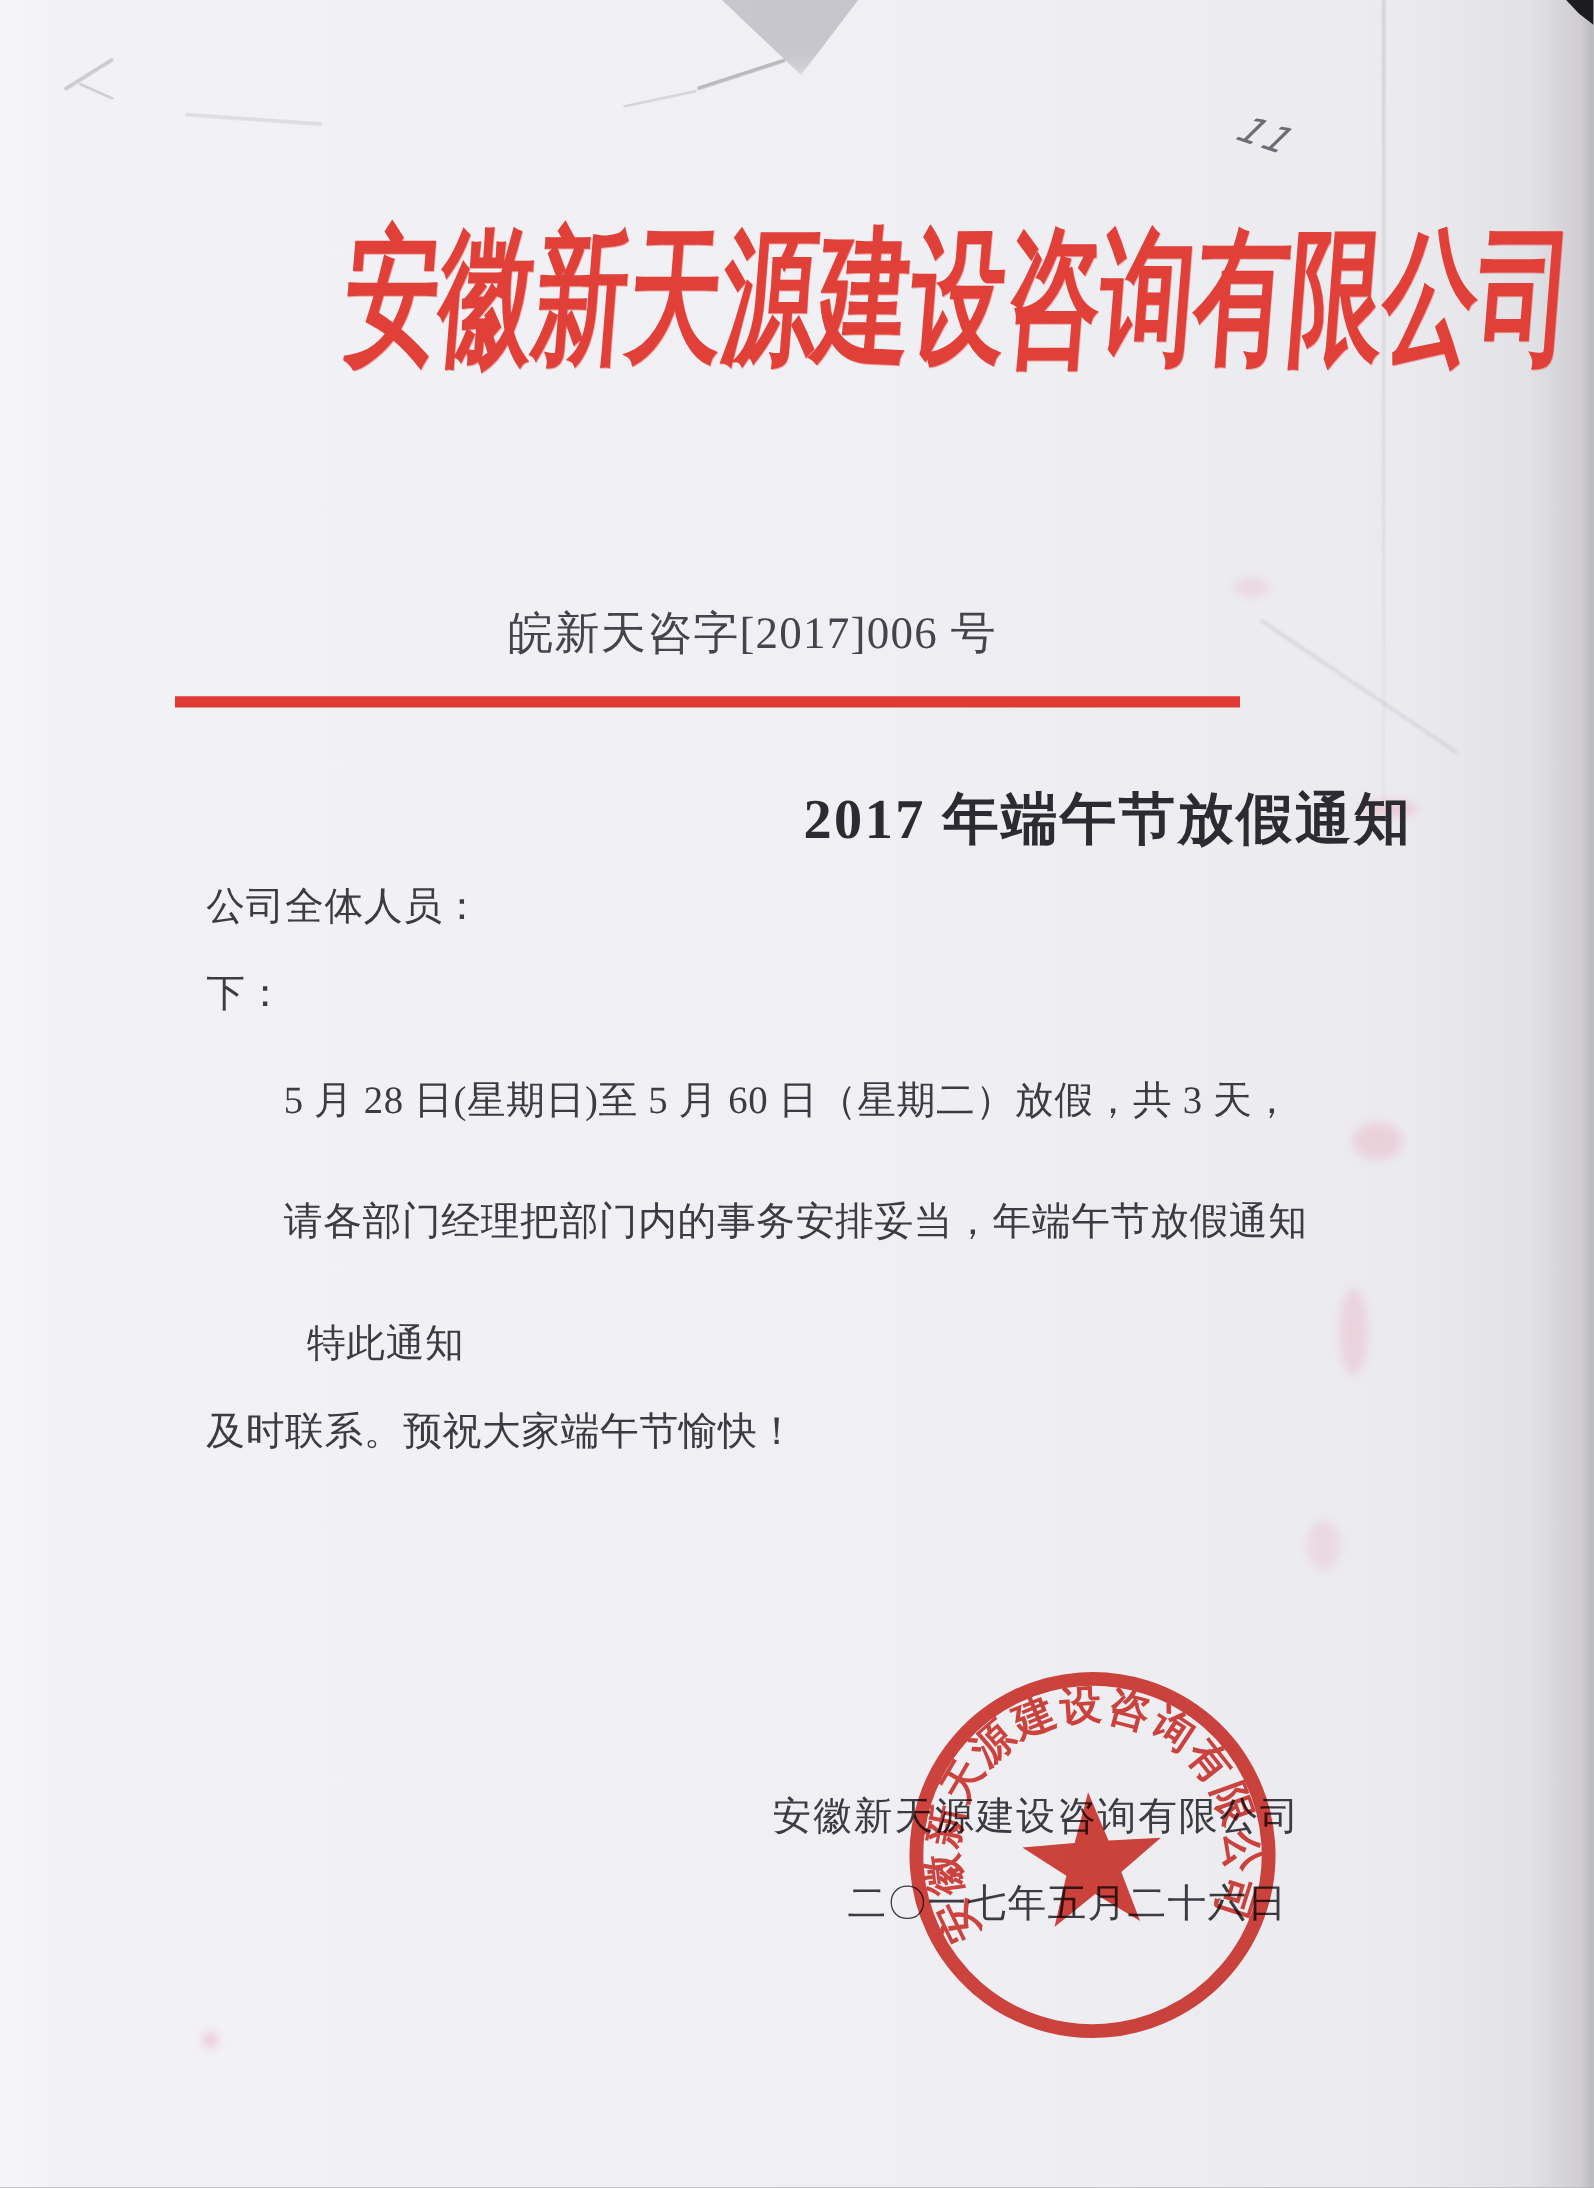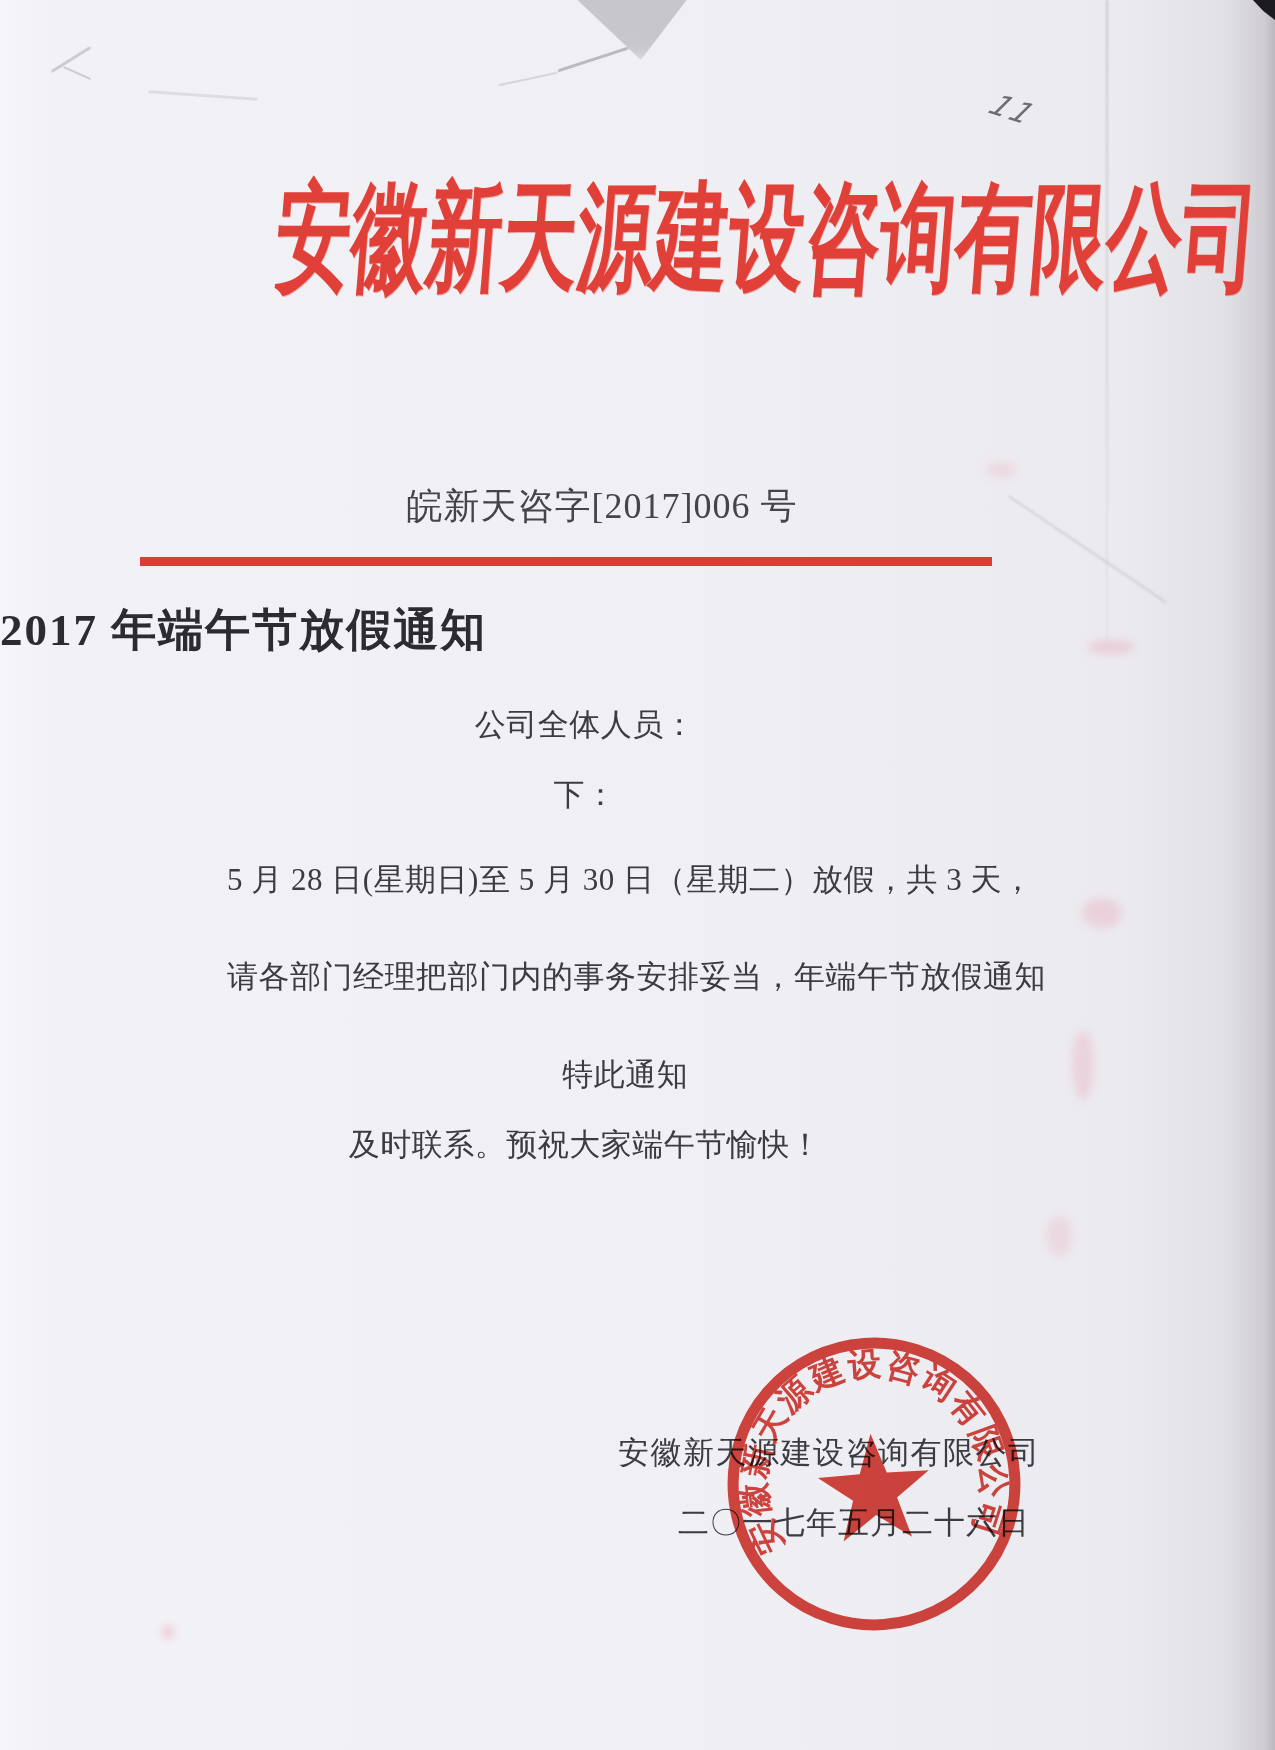--- a/index.html
+++ b/index.html
@@ -71,31 +71,31 @@
   
   .doc-number {
     position:absolute; top:482px; left:0; width:1204px;
     text-align:center; font-size:36px; color:#44454c; letter-spacing:1px;
   }
   .red-rule {
     position:absolute; left:140px; top:557px; width:852px; height:9px;
     background:#e03a34;
   }
   .doc-title {
-    position:absolute; top:600px; left:0; width:1130px;
-    text-align:left; font-size:45px; font-weight:600;
+    position:absolute; top:625px; left:0; width:1130px;
+    text-align:right; font-size:45px; font-weight:600;
     color:#2b2b31; letter-spacing:2px;
   }
 
   
   .body-text {
     position:absolute; left:165px; top:690px; width:840px;
     font-size:31px; line-height:70px; color:#3b3c42; letter-spacing:.5px;
   }
-  .line { white-space:nowrap;text-align:center; }
+  .line { white-space:nowrap; }
   .line.indent  { text-indent:2em; }
   .line.indent3 { text-indent:2.6em; }
   .line.gap25 { margin-top:25px; }
   .line.gap15 { margin-top:15px; }
   .line.gap27 { margin-top:27px; }
   .line.gap-close { margin-top:28px; }
 
   .signature {
     position:absolute; left:618px; top:1432px;
     font-size:31px; color:#3b3c42; letter-spacing:1.5px; white-space:nowrap;
@@ -141,21 +141,21 @@
 
   <div class="doc-number">皖新天咨字[2017]006 号</div>
 
   <div class="red-rule"></div>
 
   <div class="doc-title">2017 年端午节放假通知</div>
 
   <div class="body-text">
     <div class="line">公司全体人员：</div>
     <div class="line">下：</div>
-    <div class="line indent gap15">5 月 28 日(星期日)至 5 月 30 日（星期二）放假，共 3 天，</div>
+    <div class="line indent gap15">5 月 28 日(星期日)至 5 月 60 日（星期二）放假，共 3 天，</div>
     <div class="line indent gap27">请各部门经理把部门内的事务安排妥当，年端午节放假通知</div>
     <div class="line indent3 gap-close">特此通知</div>
     <div class="line">及时联系。预祝大家端午节愉快！</div>
   </div>
 
   <div class="signature">安徽新天源建设咨询有限公司</div>
   <div class="doc-date">二〇一七年五月二十六日</div>
 
   <div class="seal">
     <svg viewBox="0 0 310 310" xmlns="http://www.w3.org/2000/svg">

